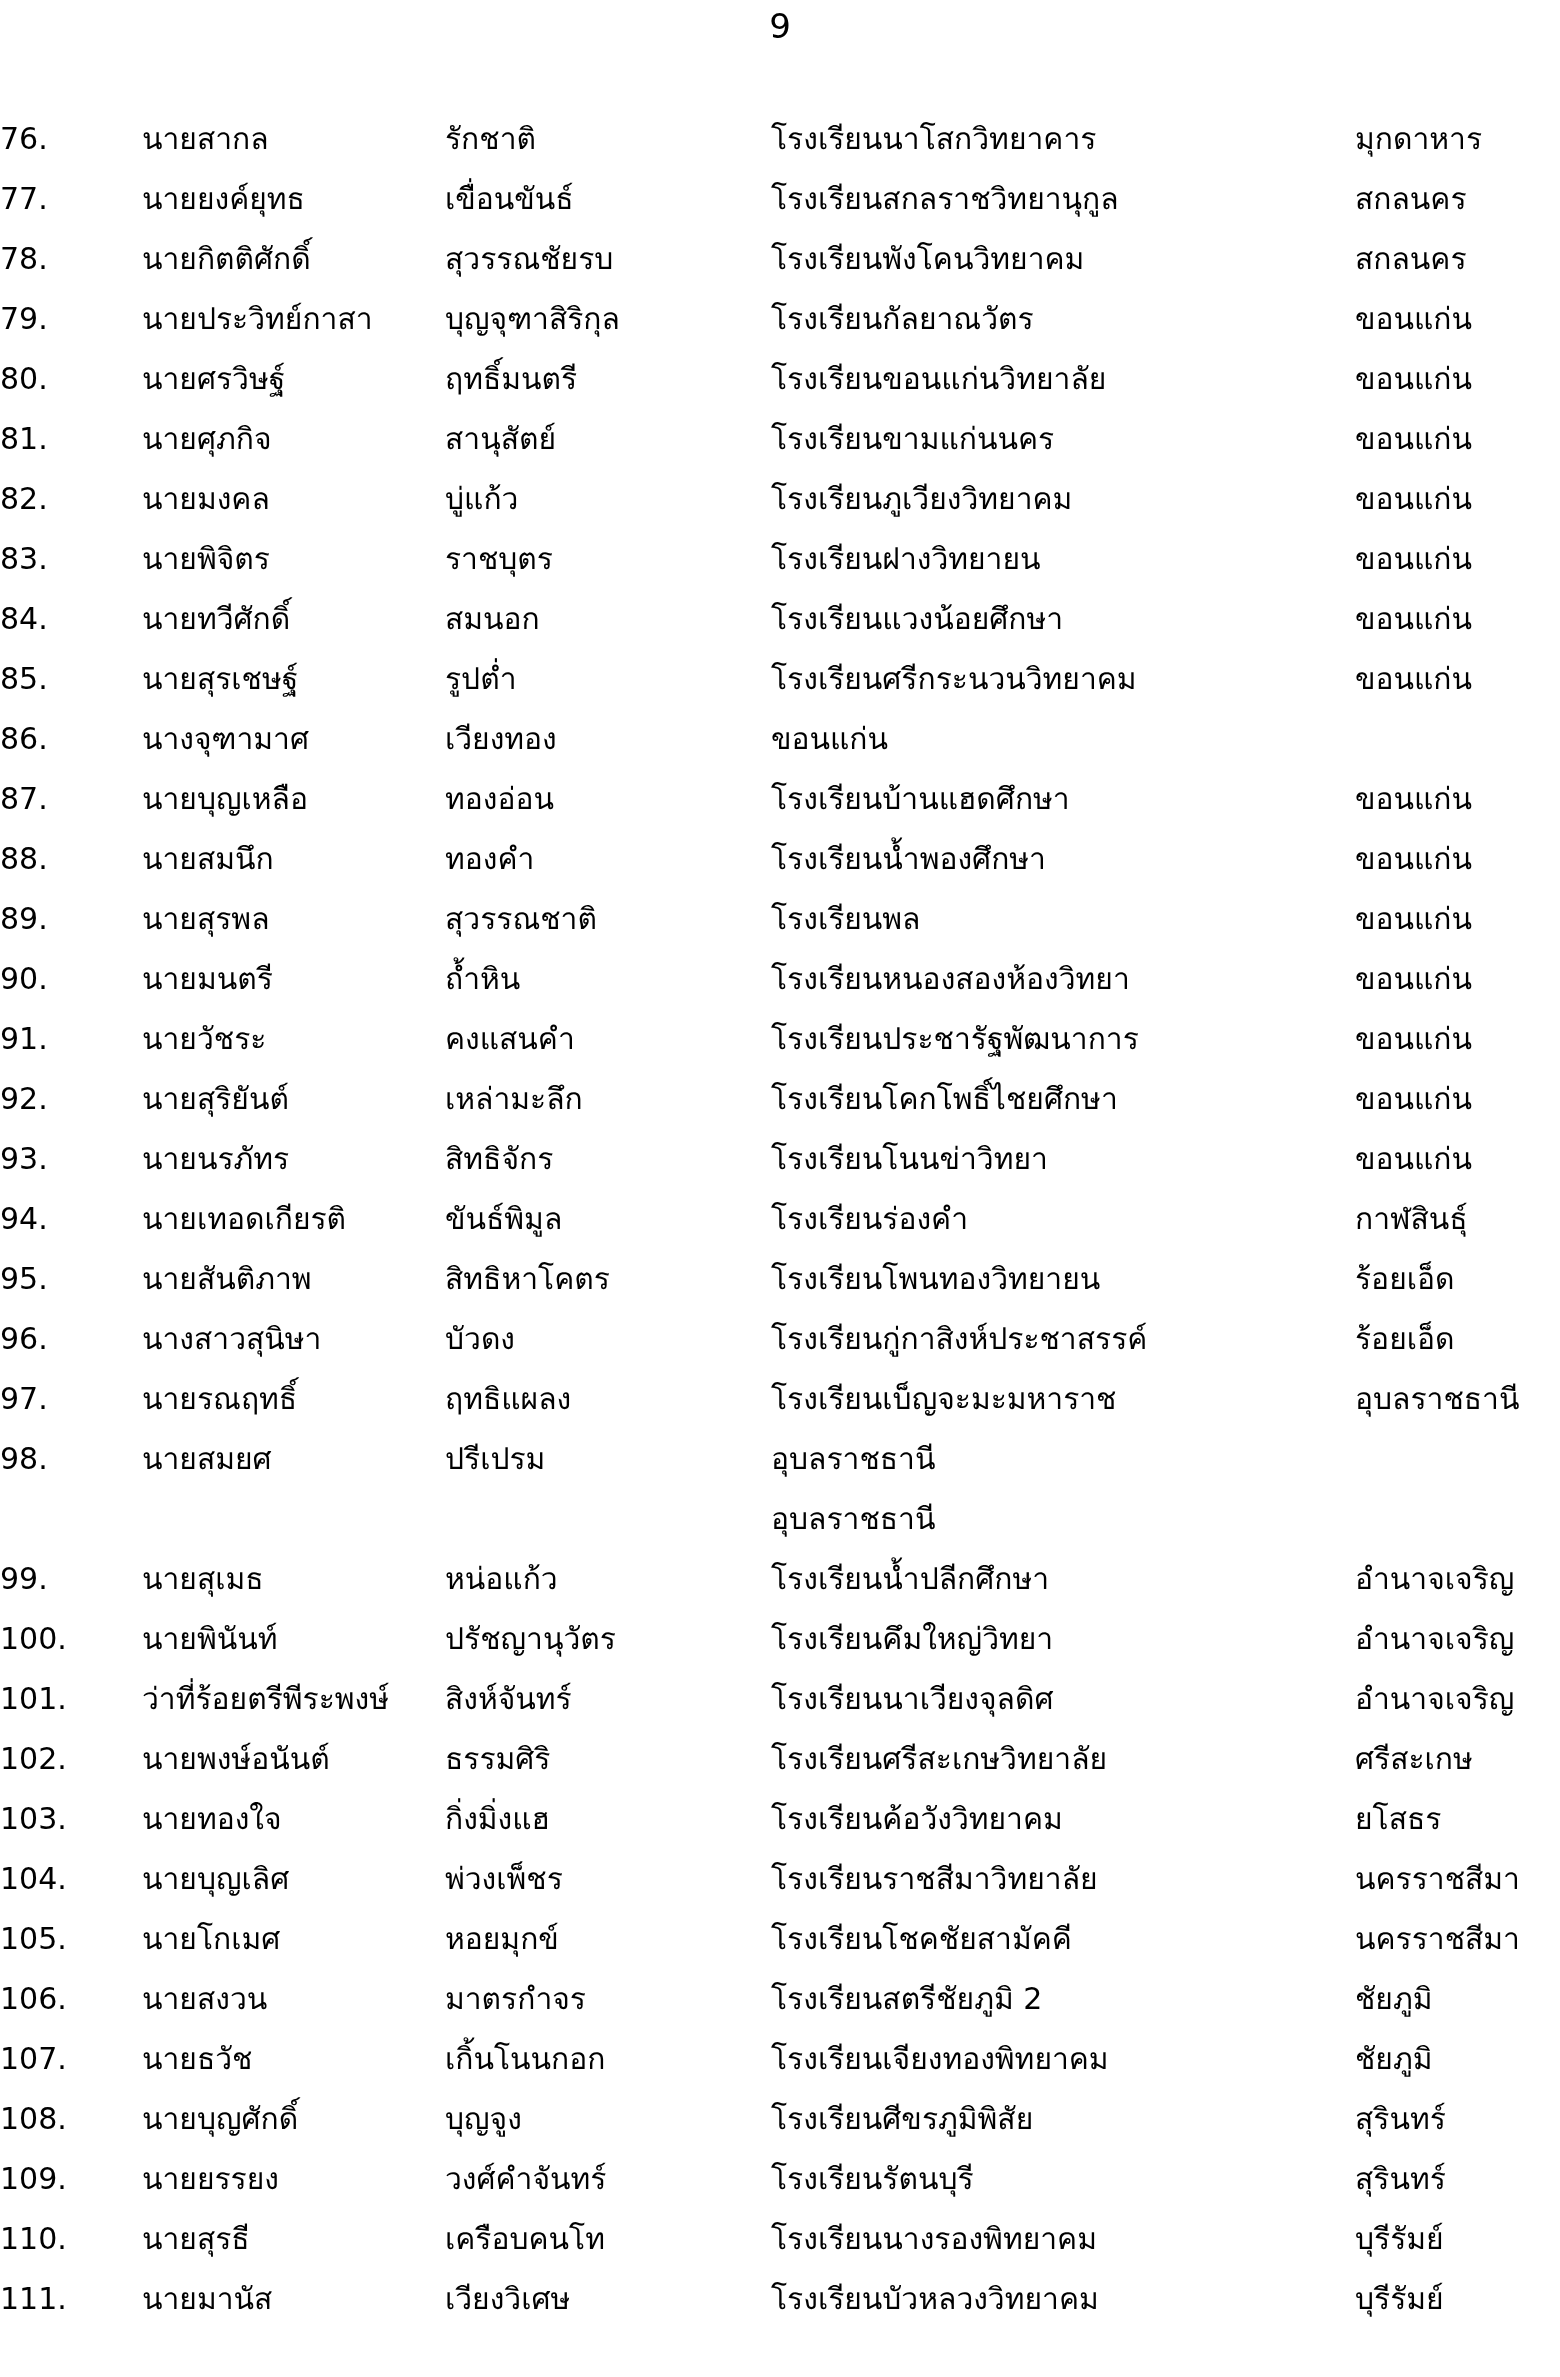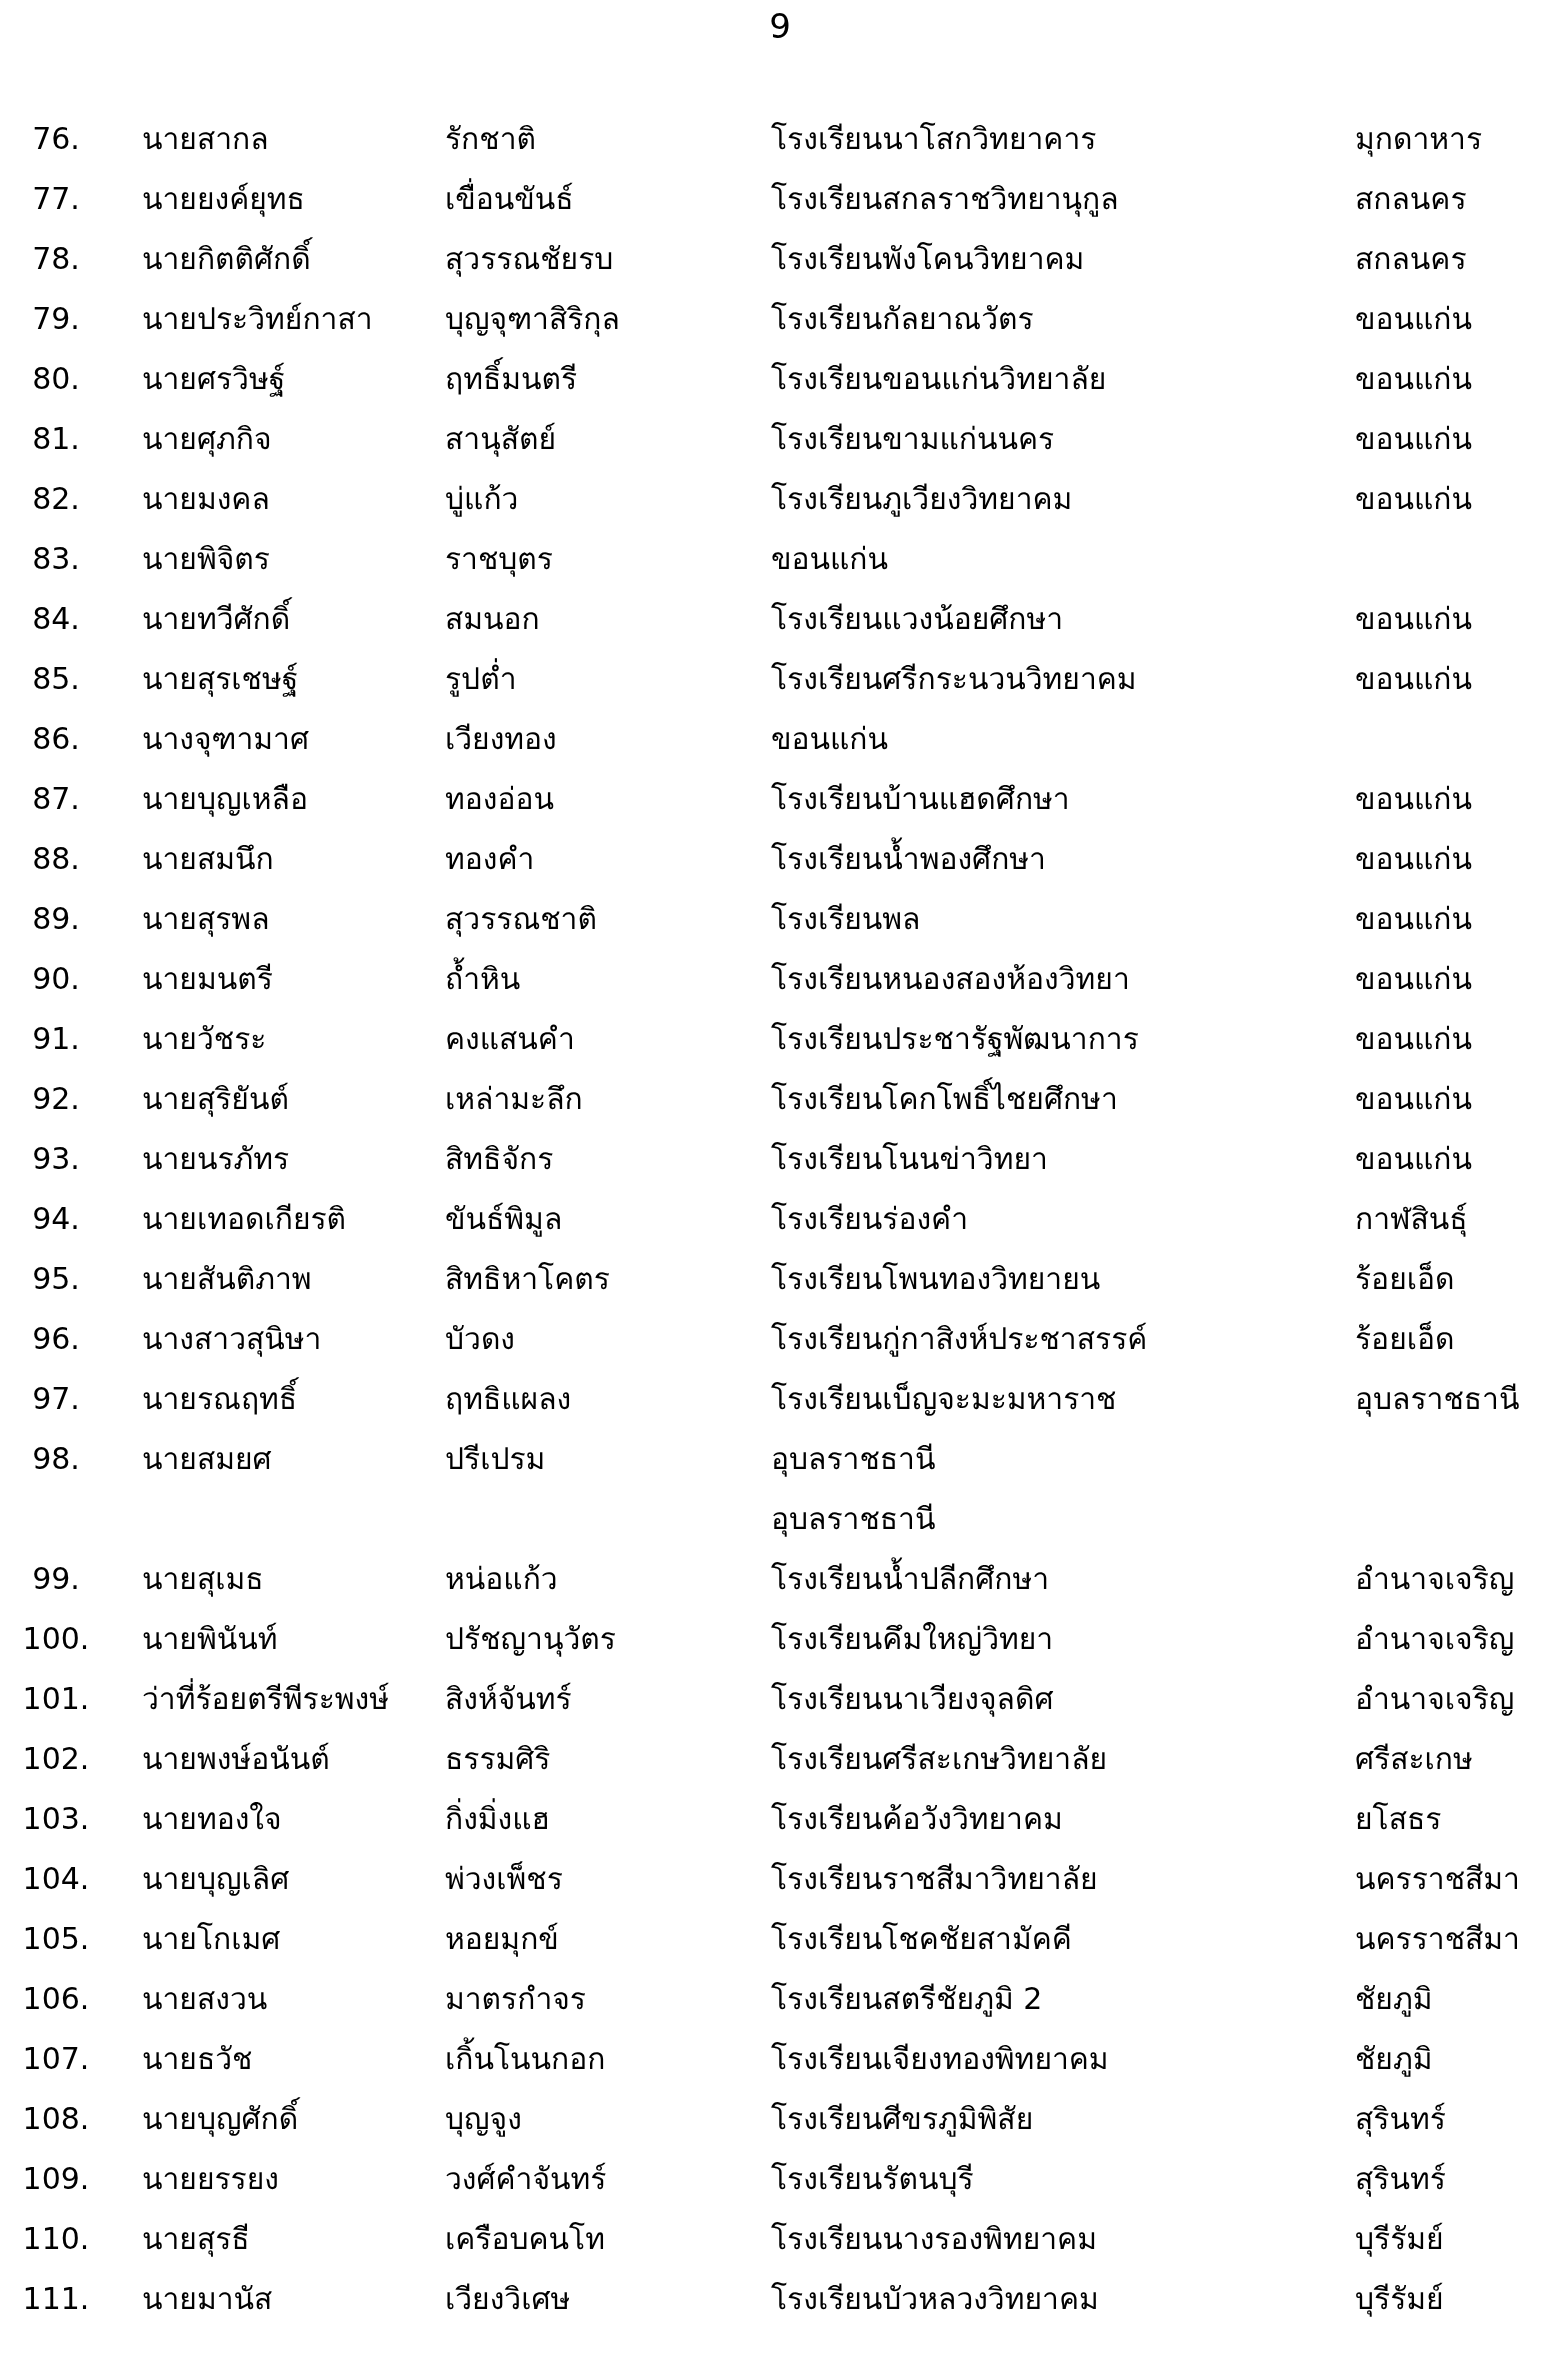--- a/index.html
+++ b/index.html
@@ -35,23 +35,22 @@
   .roster-row {
     display: grid;
     grid-template-columns: 101px 344px 326px 584px 204px;
     height: 60px;
     align-items: center;
     font-size: 30px;
     line-height: 36px;
     white-space: nowrap;
   }
   .cell-num {
-    text-align: center;
+    text-align: left;
     padding-right: 0;
-    margin-left: 11px;
   }
   .cell-name {
     padding-left: 41px;
   }
   .cell-surname, .cell-school, .cell-province {
     padding-left: 0;
   }
   .cell {
     overflow: visible;
   }
@@ -109,20 +108,21 @@
         <div class="cell cell-num">82.</div>
         <div class="cell cell-name">นายมงคล</div>
         <div class="cell cell-surname">บู่แก้ว</div>
         <div class="cell cell-school">โรงเรียนภูเวียงวิทยาคม</div>
         <div class="cell cell-province">ขอนแก่น</div>
       </div>
       <div class="roster-row">
         <div class="cell cell-num">83.</div>
         <div class="cell cell-name">นายพิจิตร</div>
         <div class="cell cell-surname">ราชบุตร</div>
+        <div class="cell cell-school">โรงเรียนฝางวิทยายน</div>
         <div class="cell cell-province">ขอนแก่น</div>
       </div>
       <div class="roster-row">
         <div class="cell cell-num">84.</div>
         <div class="cell cell-name">นายทวีศักดิ์</div>
         <div class="cell cell-surname">สมนอก</div>
         <div class="cell cell-school">โรงเรียนแวงน้อยศึกษา</div>
         <div class="cell cell-province">ขอนแก่น</div>
       </div>
       <div class="roster-row">

